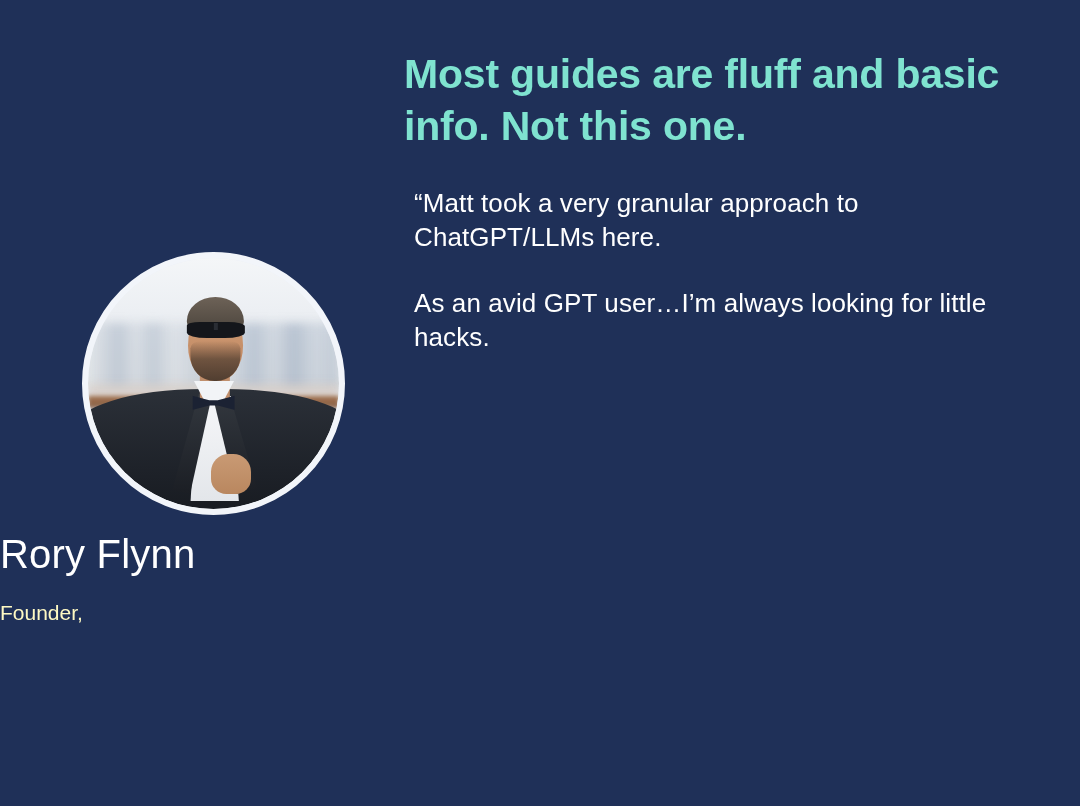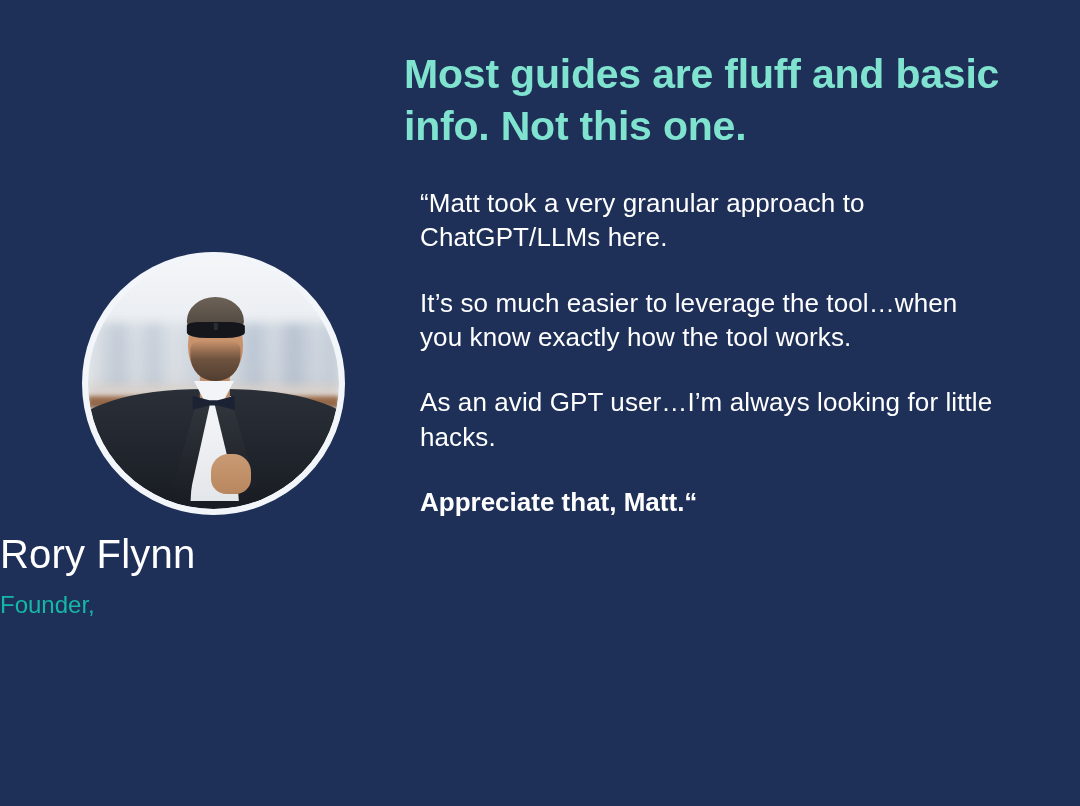--- a/index.html
+++ b/index.html
@@ -252,23 +252,23 @@
     text-align: left;
   }
   #person-name {
     color: #ffffff;
     font-size: 40px;
     font-weight: 400;
     letter-spacing: .2px;
     line-height: 1.1;
   }
   #person-role {
-    margin-top: 12px;
-    color: #14b8a6;
-    font-size: 24px;
+    margin-top: 22px;
+    color: #fef9c3;
+    font-size: 21px;
     font-weight: 400;
     line-height: 1.42;
   }
   #person-role .role-line {
     display: block;
   }
 
   
   #right-col {
     position: absolute;
@@ -294,21 +294,21 @@
     position: absolute;
     top: 186px;
     left: 0;
     width: 600px;
   }
   .quote-para {
     color: #ffffff;
     font-size: 26px;
     font-weight: 400;
     line-height: 1.32;
-    margin: 0 0 31px 16px;
+    margin: 0 0 31px 10px;
     letter-spacing: .1px;
   }
   .quote-para.bold {
     font-weight: 700;
     letter-spacing: 0;
   }
 </style>
 </head>
 <body>
 
@@ -344,19 +344,17 @@
         <span class="role-line">Founder,</span>
       </div>
     </div>
 
   </div>
 
   <div id="right-col">
     <div id="headline">Most guides are fluff and basic info. Not this one.</div>
     <div id="quote">
         <p class="quote-para">“Matt took a very granular approach to ChatGPT/LLMs here.</p>
-        <p class="quote-para">It’s so much easier to leverage the tool…when you know exactly how the tool works.</p>
         <p class="quote-para">As an avid GPT user…I’m always looking for little hacks.</p>
-        <p class="quote-para bold">Appreciate that, Matt.“</p>
       </div>
   </div>
 
 </div>
 
 </body></html>

